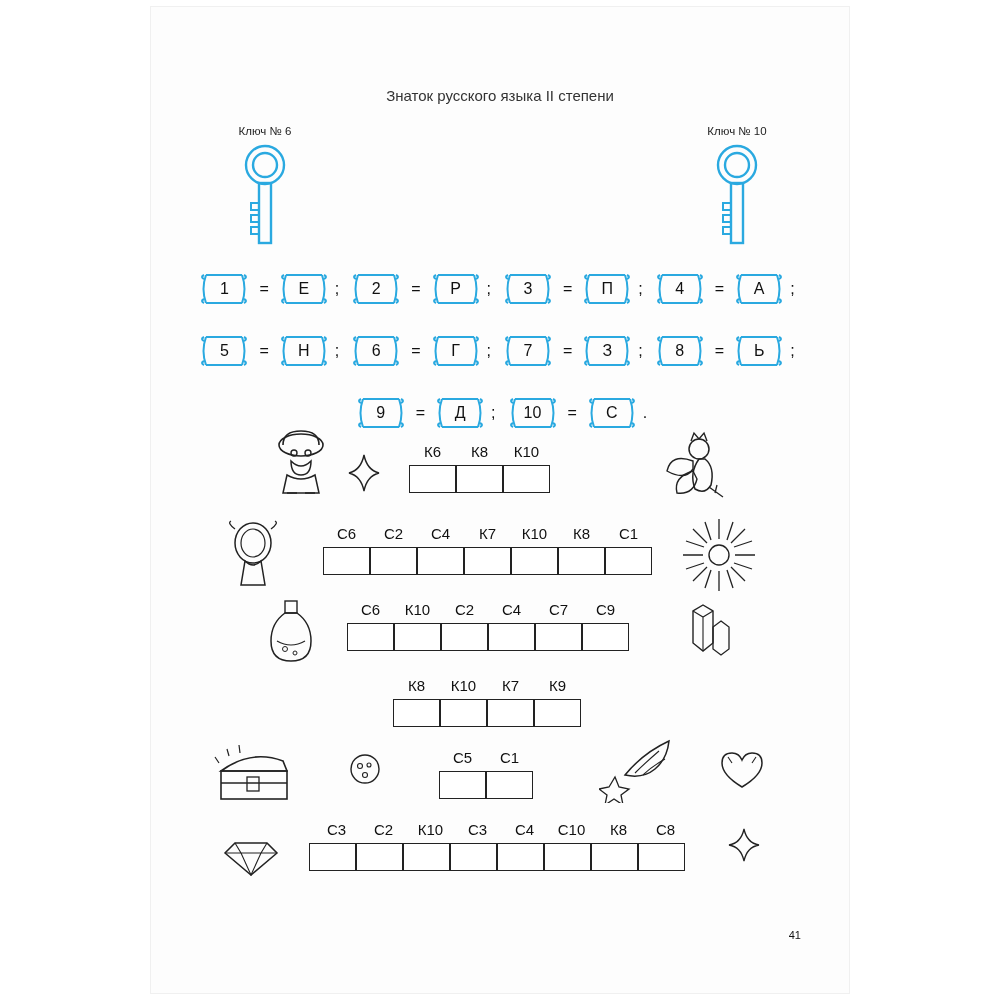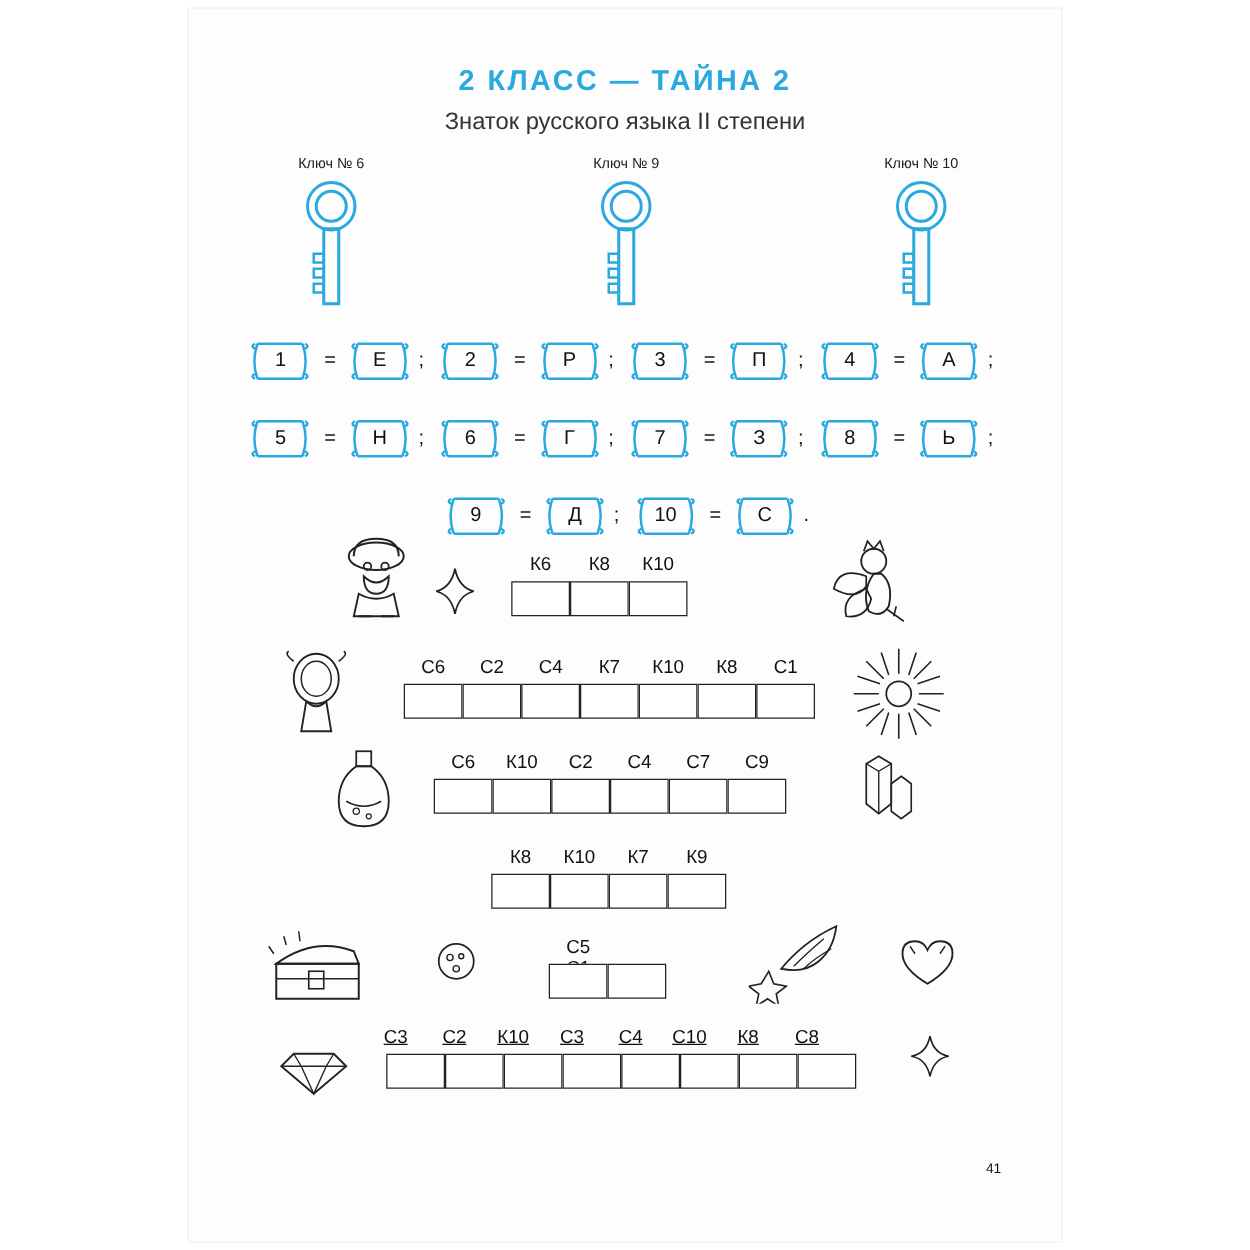--- a/index.html
+++ b/index.html
@@ -22,21 +22,21 @@
     text-align:center;
     color:#2aa9e0;
     font-weight:bold;
     font-size:23px;
     letter-spacing:2px;
   }
   .subtitle{
     position:absolute;top:80px;left:0;width:100%;
     text-align:center;
     color:#333;
-    font-size:19px;
+    font-size:15px;
   }
 
   
   .keys-row{
     position:absolute;top:118px;left:60px;width:580px;
     display:flex;justify-content:space-between;
   }
   .key-cell{width:108px;text-align:center;}
   .key-label{font-size:11.5px;color:#222;margin-bottom:4px;}
   .key-svg{display:block;margin:0 auto;}
@@ -80,50 +80,38 @@
   .page-num{
     position:absolute;right:48px;bottom:52px;
     font-size:11px;color:#111;
   }
 </style>
 </head>
 <body>
 
 <div class="page">
 
-  <div class="title">2 КЛАСС — ТАЙНА 2</div>
   <div class="subtitle">Знаток русского языка II степени</div>
 
   <div class="keys-row">
 
     <div class="key-cell">
       <div class="key-label">Ключ № 6</div>
       <svg class="key-svg" width="56" height="110" viewBox="0 0 56 110">
         <circle cx="28" cy="24" r="19" fill="none" stroke="#2aa9e0" stroke-width="2.4"></circle>
         <circle cx="28" cy="24" r="12" fill="none" stroke="#2aa9e0" stroke-width="2.4"></circle>
         <rect x="22" y="42" width="12" height="60" fill="none" stroke="#2aa9e0" stroke-width="2.4"></rect>
         <rect x="14" y="62" width="8" height="7" fill="none" stroke="#2aa9e0" stroke-width="2"></rect>
         <rect x="14" y="74" width="8" height="7" fill="none" stroke="#2aa9e0" stroke-width="2"></rect>
         <rect x="14" y="86" width="8" height="7" fill="none" stroke="#2aa9e0" stroke-width="2"></rect>
       </svg>
     </div>
 
 
 
-    <div class="key-cell">
-      <div class="key-label">Ключ № 9</div>
-      <svg class="key-svg" width="56" height="110" viewBox="0 0 56 110">
-        <circle cx="28" cy="24" r="19" fill="none" stroke="#2aa9e0" stroke-width="2.4"></circle>
-        <circle cx="28" cy="24" r="12" fill="none" stroke="#2aa9e0" stroke-width="2.4"></circle>
-        <rect x="22" y="42" width="12" height="60" fill="none" stroke="#2aa9e0" stroke-width="2.4"></rect>
-        <rect x="14" y="62" width="8" height="7" fill="none" stroke="#2aa9e0" stroke-width="2"></rect>
-        <rect x="14" y="74" width="8" height="7" fill="none" stroke="#2aa9e0" stroke-width="2"></rect>
-        <rect x="14" y="86" width="8" height="7" fill="none" stroke="#2aa9e0" stroke-width="2"></rect>
-      </svg>
-    </div>
 
     <div class="key-cell">
       <div class="key-label">Ключ № 10</div>
       <svg class="key-svg" width="56" height="110" viewBox="0 0 56 110">
         <circle cx="28" cy="24" r="19" fill="none" stroke="#2aa9e0" stroke-width="2.4"></circle>
         <circle cx="28" cy="24" r="12" fill="none" stroke="#2aa9e0" stroke-width="2.4"></circle>
         <rect x="22" y="42" width="12" height="60" fill="none" stroke="#2aa9e0" stroke-width="2.4"></rect>
         <rect x="14" y="62" width="8" height="7" fill="none" stroke="#2aa9e0" stroke-width="2"></rect>
         <rect x="14" y="74" width="8" height="7" fill="none" stroke="#2aa9e0" stroke-width="2"></rect>
         <rect x="14" y="86" width="8" height="7" fill="none" stroke="#2aa9e0" stroke-width="2"></rect>
@@ -433,21 +421,21 @@
       </div>
       <div class="boxes" style="left:242px;top:262px;">
         <div style="width:47px;height:28px"></div>
         <div style="width:47px;height:28px"></div>
         <div style="width:47px;height:28px"></div>
         <div style="width:47px;height:28px"></div>
       </div>
     </div>
 
     <div class="line">
-      <div class="codes" style="left:288px;top:312px;flex-direction:column;">
+      <div class="codes" style="left:288px;top:312px;">
         <div style="width:47px">С5</div>
         <div style="width:47px">С1</div>
       </div>
       <div class="boxes" style="left:288px;top:334px;">
         <div style="width:47px;height:28px"></div>
         <div style="width:47px;height:28px"></div>
       </div>
       <svg class="art" style="left:58px;top:306px;" width="90" height="70" viewBox="0 0 90 70">
         <path d="M12 28 q30 -22 62 -10 l4 10z" fill="none" stroke="#222" stroke-width="1.6"></path>
         <rect x="12" y="28" width="66" height="28" fill="none" stroke="#222" stroke-width="1.6"></rect>
@@ -466,21 +454,21 @@
         <path d="M60 18 q-14 12 -24 22 M66 26 q-14 8 -22 16" fill="none" stroke="#222" stroke-width="1.1"></path>
         <path d="M16 44 l4 10 l10 2 l-8 6 l2 10 l-9 -6 l-9 6 l2 -10 l-8 -6 l10 -2z" fill="none" stroke="#222" stroke-width="1.3"></path>
       </svg>
       <svg class="art" style="left:566px;top:308px;" width="50" height="48" viewBox="0 0 50 48">
         <path d="M25 42 q-20 -12 -20 -24 q0 -10 10 -10 q7 0 10 7 q3 -7 10 -7 q10 0 10 10 q0 12 -20 24z" fill="none" stroke="#222" stroke-width="1.5"></path>
         <path d="M11 12 l4 6 M39 12 l-4 6" stroke="#222" stroke-width="1.1" fill="none"></path>
       </svg>
     </div>
 
     <div class="line">
-      <div class="codes" style="left:142px;top:384px;text-decoration:underline;">
+      <div class="codes" style="left:162px;top:384px;">
         <div style="width:47px">С3</div>
         <div style="width:47px">С2</div>
         <div style="width:47px">К10</div>
         <div style="width:47px">С3</div>
         <div style="width:47px">С4</div>
         <div style="width:47px">С10</div>
         <div style="width:47px">К8</div>
         <div style="width:47px">С8</div>
       </div>
       <div class="boxes" style="left:158px;top:406px;">

